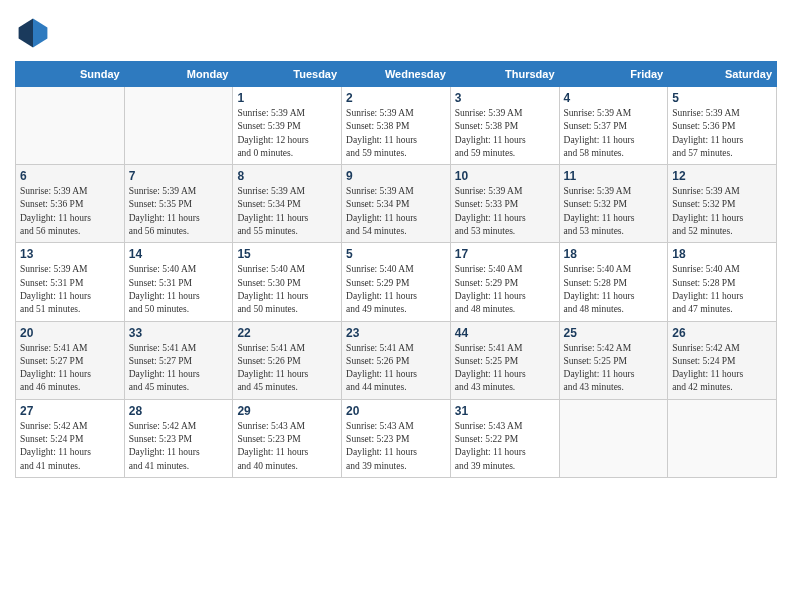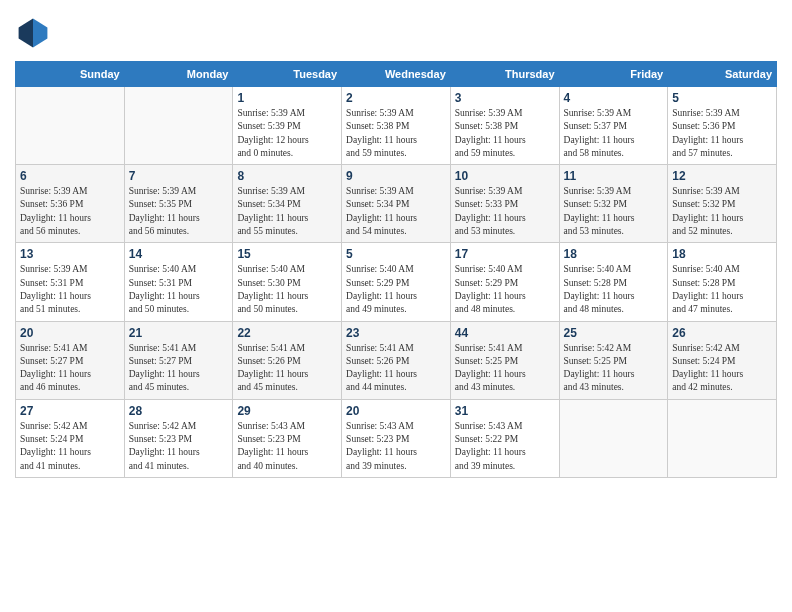--- a/index.html
+++ b/index.html
@@ -201,21 +201,21 @@
           <span class="day-num">18</span>
           <div class="day-info">Sunrise: 5:40 AM<br>Sunset: 5:28 PM<br>Daylight: 11 hours<br>and 47 minutes.</div>
         </td>
       </tr>
       <tr>
         <td>
           <span class="day-num">20</span>
           <div class="day-info">Sunrise: 5:41 AM<br>Sunset: 5:27 PM<br>Daylight: 11 hours<br>and 46 minutes.</div>
         </td>
         <td>
-          <span class="day-num">21</span>
+          <span class="day-num">33</span>
           <div class="day-info">Sunrise: 5:41 AM<br>Sunset: 5:27 PM<br>Daylight: 11 hours<br>and 45 minutes.</div>
         </td>
         <td>
           <span class="day-num">22</span>
           <div class="day-info">Sunrise: 5:41 AM<br>Sunset: 5:26 PM<br>Daylight: 11 hours<br>and 45 minutes.</div>
         </td>
         <td>
           <span class="day-num">23</span>
           <div class="day-info">Sunrise: 5:41 AM<br>Sunset: 5:26 PM<br>Daylight: 11 hours<br>and 44 minutes.</div>
         </td>

